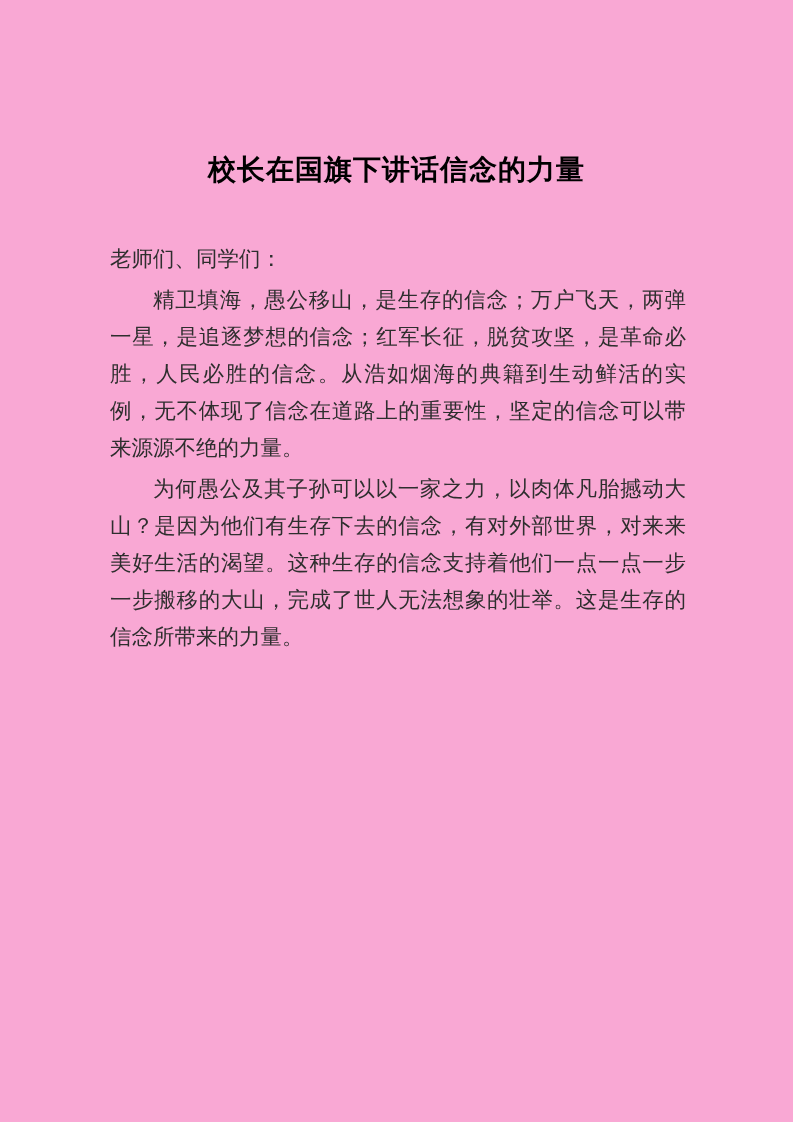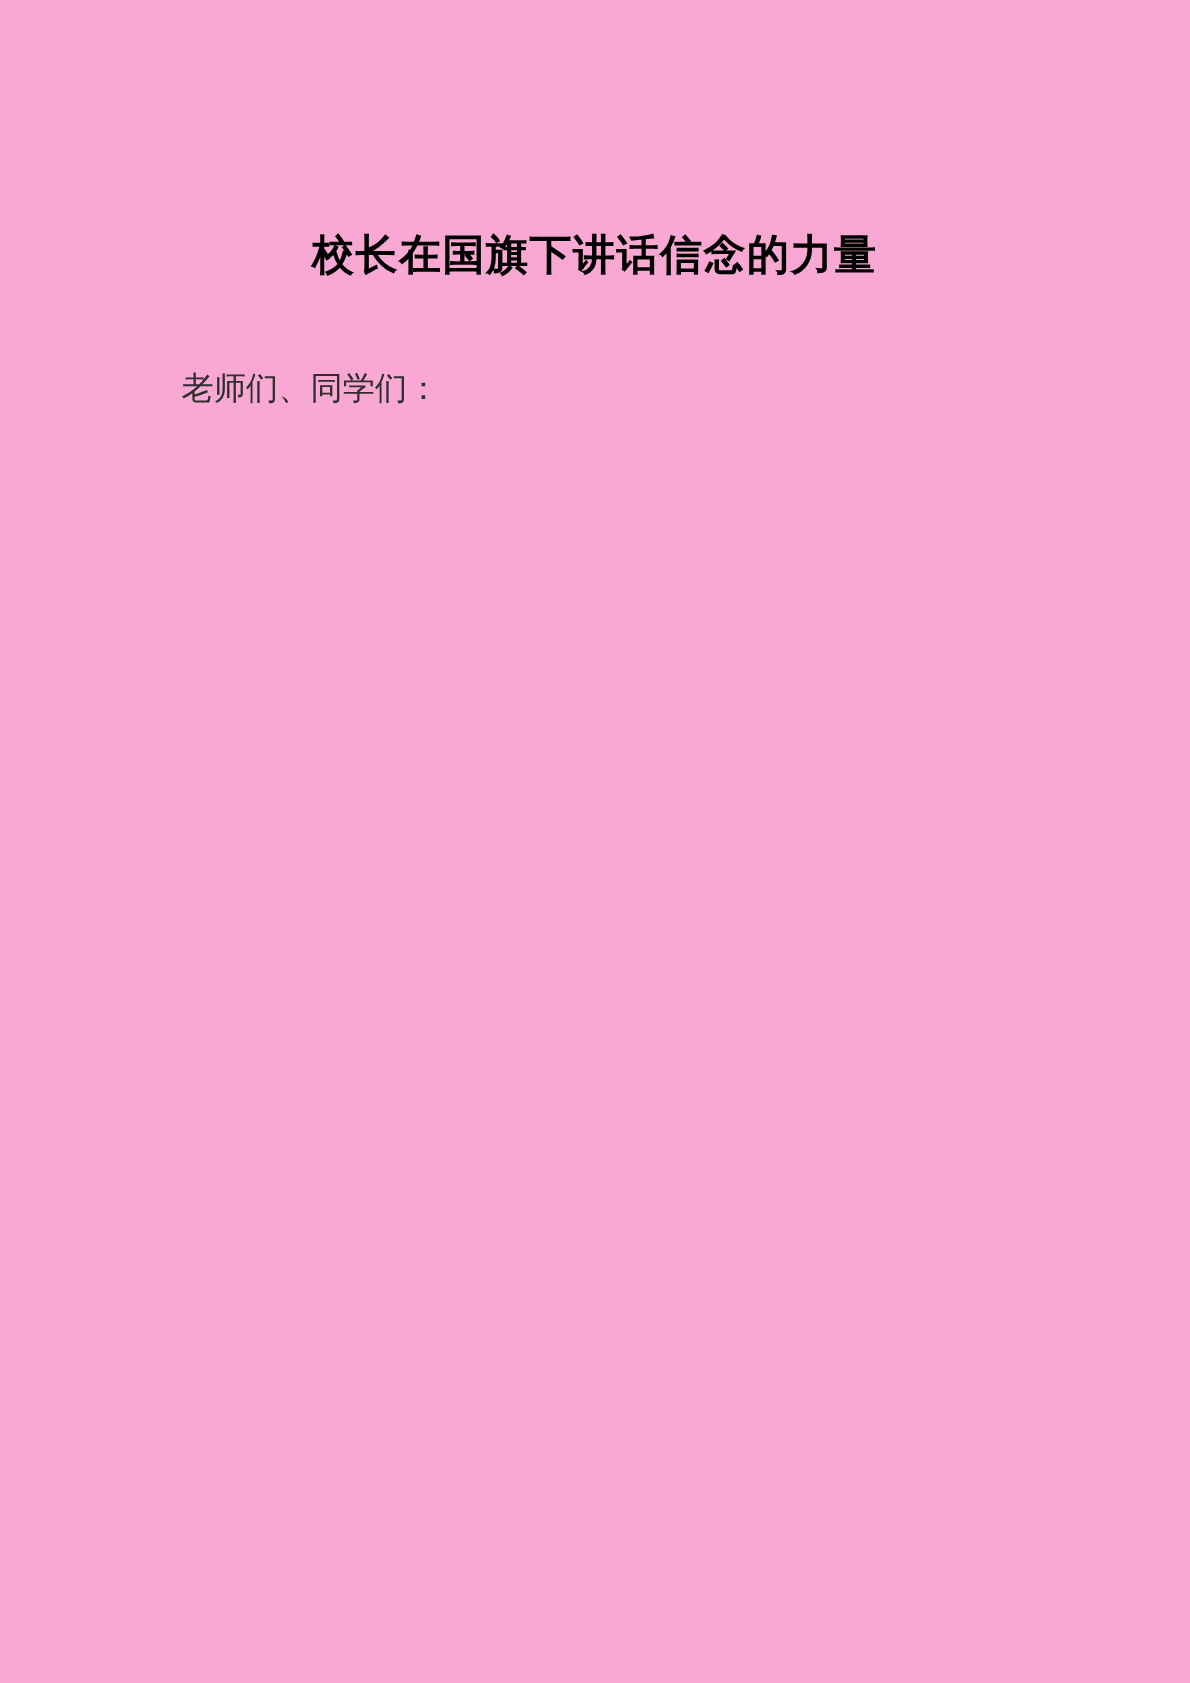--- a/index.html
+++ b/index.html
@@ -29,28 +29,30 @@
   .doc-body {
     margin-top: 53px;
     margin-left: 106px;
     width: 584px;
     font-size: 21.5px;
     line-height: 37px;
     color: #2e2e2e;
     text-align: justify;
   }
   .doc-body p {
-    margin: 15px;
+    margin: 4px;
   }
   .doc-body p.indent {
     text-indent: 43px;
   }
 </style>
 </head>
 <body>
 
 <div class="page">
   <h1 class="doc-title">校长在国旗下讲话信念的力量</h1>
 
   <div class="doc-body">
     <p>老师们、同学们：</p>
+    <p class="indent">精卫填海，愚公移山，是生存的信念；万户飞天，两弹一星，是追逐梦想的信念；红军长征，脱贫攻坚，是革命必胜，人民必胜的信念。从浩如烟海的典籍到生动鲜活的实例，无不体现了信念在道路上的重要性，坚定的信念可以带来源源不绝的力量。</p>
+    <p class="indent">为何愚公及其子孙可以以一家之力，以肉体凡胎撼动大山？是因为他们有生存下去的信念，有对外部世界，对来来美好生活的渴望。这种生存的信念支持着他们一点一点一步一步搬移的大山，完成了世人无法想象的壮举。这是生存的信念所带来的力量。</p>
   </div>
 </div>
 
 </body></html>

